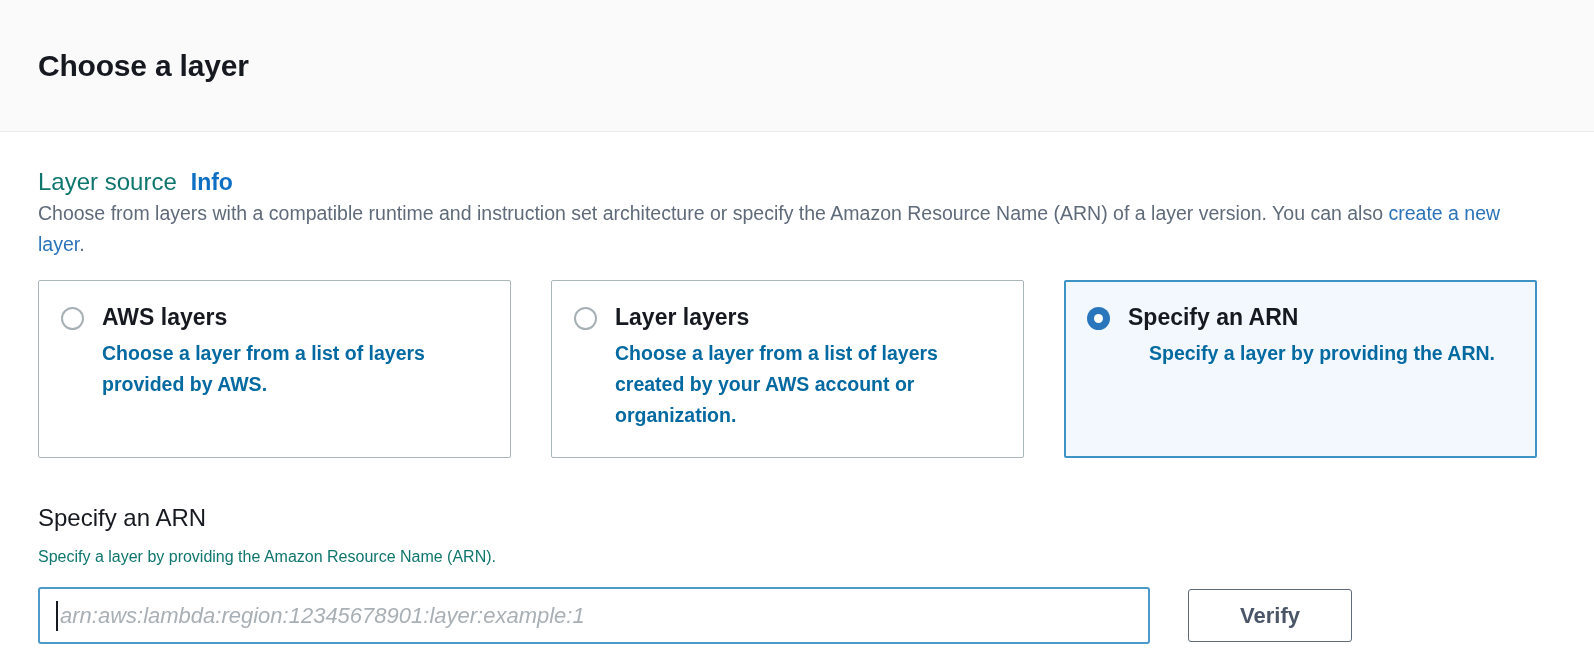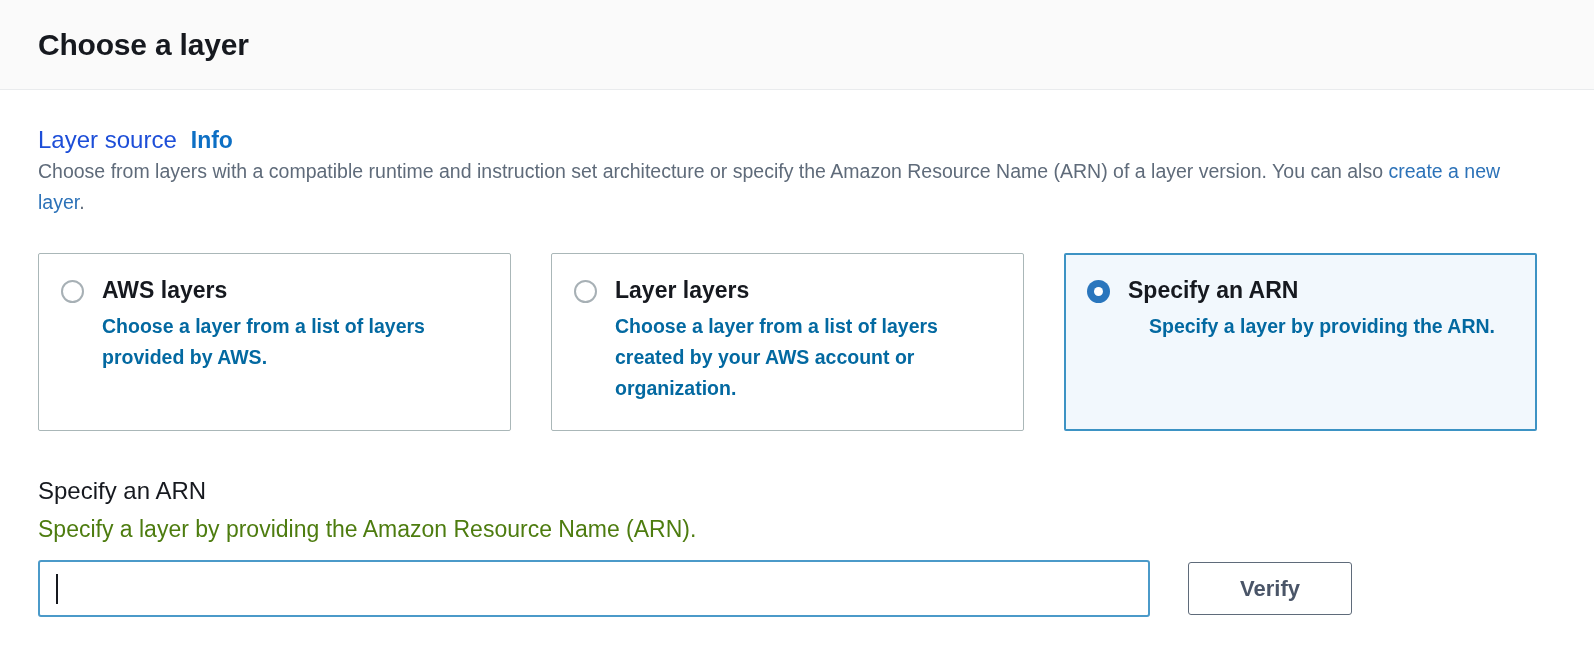--- a/index.html
+++ b/index.html
@@ -10,21 +10,21 @@
     width: 1594px;
     height: 666px;
     background: #ffffff;
     font-family: "Liberation Sans", sans-serif;
     color: #16191f;
     overflow: hidden;
   }
 
   
   .modal-header {
-    height: 90px;
+    height: 132px;
     box-sizing: border-box;
     background: #fafafa;
     border-bottom: 1px solid #e9ebed;
     display: flex;
     align-items: center;
     padding: 0 38px;
   }
   .modal-title {
     font-size: 30px;
     font-weight: bold;
@@ -37,21 +37,21 @@
     padding: 36px 38px 0 38px;
   }
 
   .field-label-row {
     display: flex;
     align-items: baseline;
     gap: 14px;
   }
   .field-label {
     font-size: 24px;
-    color: #1d4ed8;
+    color: #0f766e;
   }
   .info-link {
     font-size: 23px;
     font-weight: bold;
     color: #0d6fc4;
     cursor: pointer;
   }
   .field-desc {
     margin-top: 2px;
     font-size: 19.5px;
@@ -74,21 +74,20 @@
     box-sizing: border-box;
     width: 473px;
     min-height: 178px;
     background: #ffffff;
     border: 1px solid #aab7b8;
     border-radius: 2px;
     padding: 22px 20px 20px 22px;
     display: flex;
     gap: 18px;
     cursor: pointer;
-    margin-top: 15px;
   }
   .tile.selected {
     background: #f2f8fd;
     border: 2px solid #3d93c4;
     padding: 21px 19px 19px 21px;
   }
   .radio-outer {
     flex: 0 0 auto;
     width: 23px;
     height: 23px;
@@ -130,23 +129,23 @@
   }
 
   
   .arn-section { margin-top: 46px; }
   .arn-heading {
     font-size: 24px;
     color: #16191f;
   }
   .arn-desc {
     margin-top: 10px;
-    font-size: 23px;
+    font-size: 16px;
     line-height: 29px;
-    color: #4d7c0f;
+    color: #0f766e;
   }
   .arn-row {
     display: flex;
     align-items: center;
     gap: 38px;
     margin-top: 16px;
   }
   .arn-input-wrap {
     position: relative;
     width: 1112px;
@@ -234,18 +233,19 @@
 
   </div>
 
   <div class="arn-section">
     <div class="arn-heading">Specify an ARN</div>
     <div class="arn-desc">Specify a layer by providing the Amazon Resource Name (ARN).</div>
 
     <div class="arn-row">
       <div class="arn-input-wrap">
         <span class="caret"></span>
+        <span class="arn-placeholder">arn:aws:lambda:region:12345678901:layer:example:1</span>
       </div>
       <button class="verify-btn">Verify</button>
     </div>
   </div>
 
 </div>
 
 </body></html>

